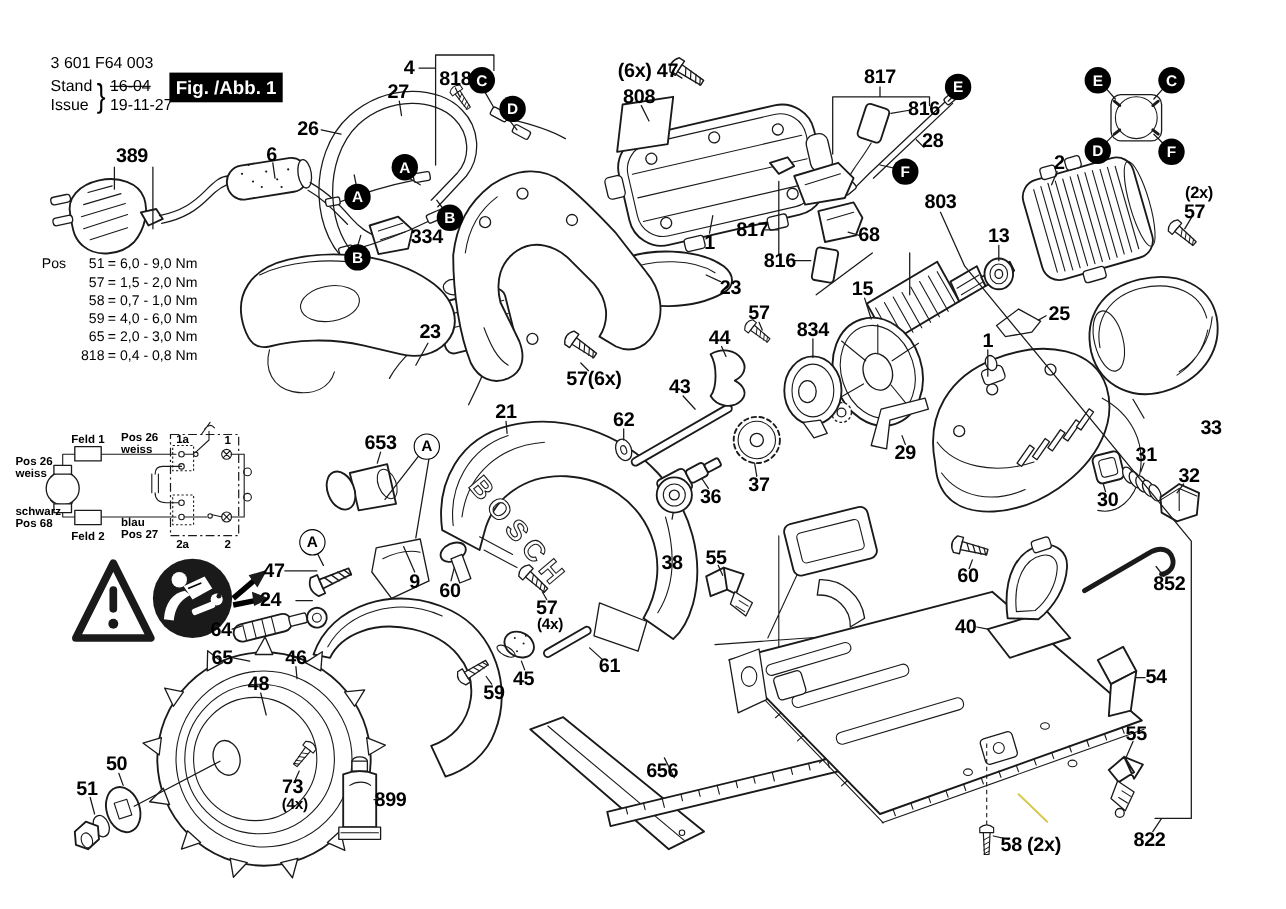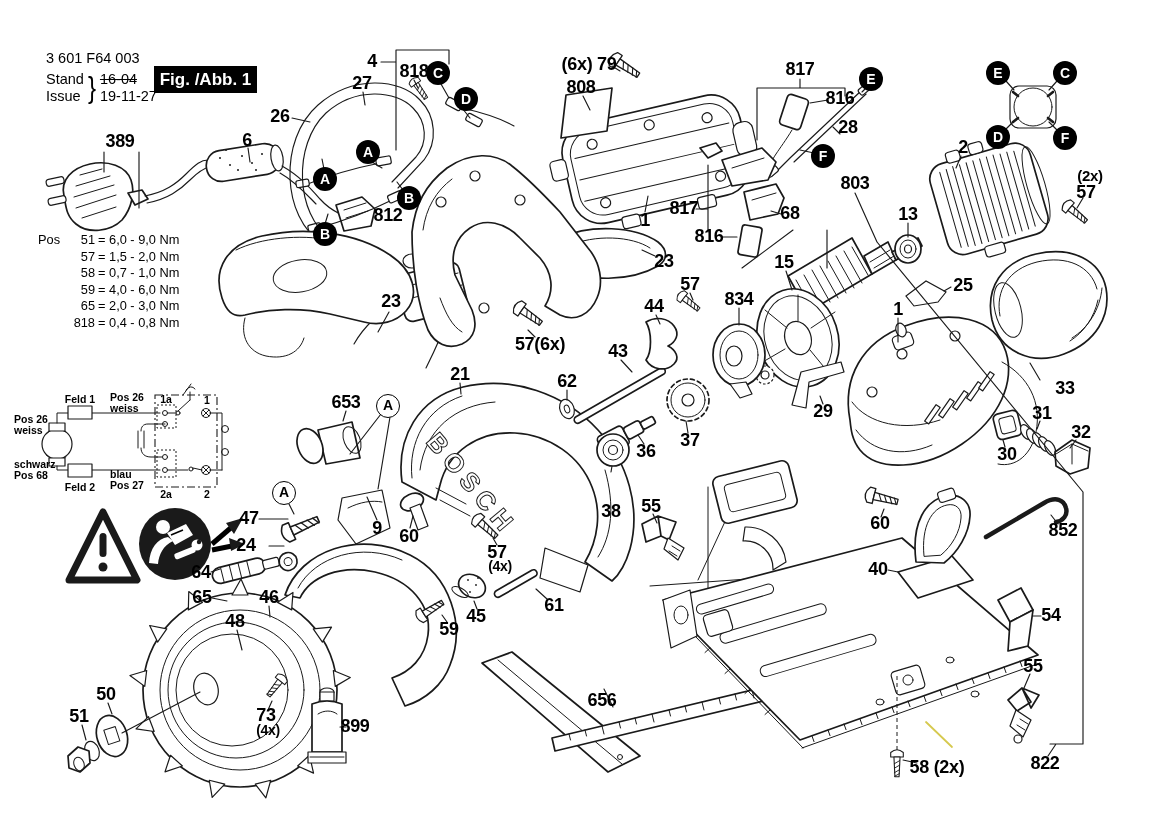--- a/index.html
+++ b/index.html
@@ -553,42 +553,42 @@
 </div>
 
 
 <div id="labels-layer">
       <div class="plabel" style="left: 120px; top: 142px;">389</div>
       <div class="plabel" style="left: 247px; top: 141px;">6</div>
       <div class="plabel" style="left: 280px; top: 117px;">26</div>
       <div class="plabel" style="left: 362px; top: 84px;">27</div>
       <div class="plabel" style="left: 372px; top: 62px;">4</div>
       <div class="plabel" style="left: 414px; top: 72px;">818</div>
-      <div class="plabel" style="left: 388px; top: 216px;">812</div>
-      <div class="plabel" style="left: 589px; top: 65px;">(6x) 79</div>
+      <div class="plabel" style="left: 388px; top: 216px;">334</div>
+      <div class="plabel" style="left: 589px; top: 65px;">(6x) 47</div>
       <div class="plabel" style="left: 581px; top: 88px;">808</div>
       <div class="plabel" style="left: 800px; top: 70px;">817</div>
       <div class="plabel" style="left: 840px; top: 99px;">816</div>
       <div class="plabel" style="left: 848px; top: 128px;">28</div>
       <div class="plabel" style="left: 645px; top: 221px;">1</div>
       <div class="plabel" style="left: 664px; top: 262px;">23</div>
       <div class="plabel" style="left: 684px; top: 209px;">817</div>
       <div class="plabel" style="left: 709px; top: 237px;">816</div>
       <div class="plabel" style="left: 790px; top: 214px;">68</div>
       <div class="plabel" style="left: 855px; top: 184px;">803</div>
       <div class="plabel" style="left: 963px; top: 148px;">2</div>
       <div class="plabel" style="left: 1090px; top: 176px; font-size: 15px;">(2x)</div>
       <div class="plabel" style="left: 1086px; top: 193px;">57</div>
       <div class="plabel" style="left: 908px; top: 215px;">13</div>
       <div class="plabel" style="left: 784px; top: 263px;">15</div>
       <div class="plabel" style="left: 739px; top: 300px;">834</div>
       <div class="plabel" style="left: 963px; top: 286px;">25</div>
       <div class="plabel" style="left: 898px; top: 310px;">1</div>
       <div class="plabel" style="left: 823px; top: 412px;">29</div>
-      <div class="plabel" style="left: 1065px; top: 389px; text-align: center;">33</div>
+      <div class="plabel" style="left: 1101px; top: 389px; text-align: center;">33</div>
       <div class="plabel" style="left: 1042px; top: 414px;">31</div>
       <div class="plabel" style="left: 1081px; top: 433px;">32</div>
       <div class="plabel" style="left: 1007px; top: 455px;">30</div>
       <div class="plabel" style="left: 391px; top: 302px;">23</div>
       <div class="plabel" style="left: 540px; top: 345px;">57(6x)</div>
       <div class="plabel" style="left: 654px; top: 307px;">44</div>
       <div class="plabel" style="left: 690px; top: 285px;">57</div>
       <div class="plabel" style="left: 618px; top: 352px;">43</div>
       <div class="plabel" style="left: 567px; top: 382px;">62</div>
       <div class="plabel" style="left: 460px; top: 375px;">21</div>

